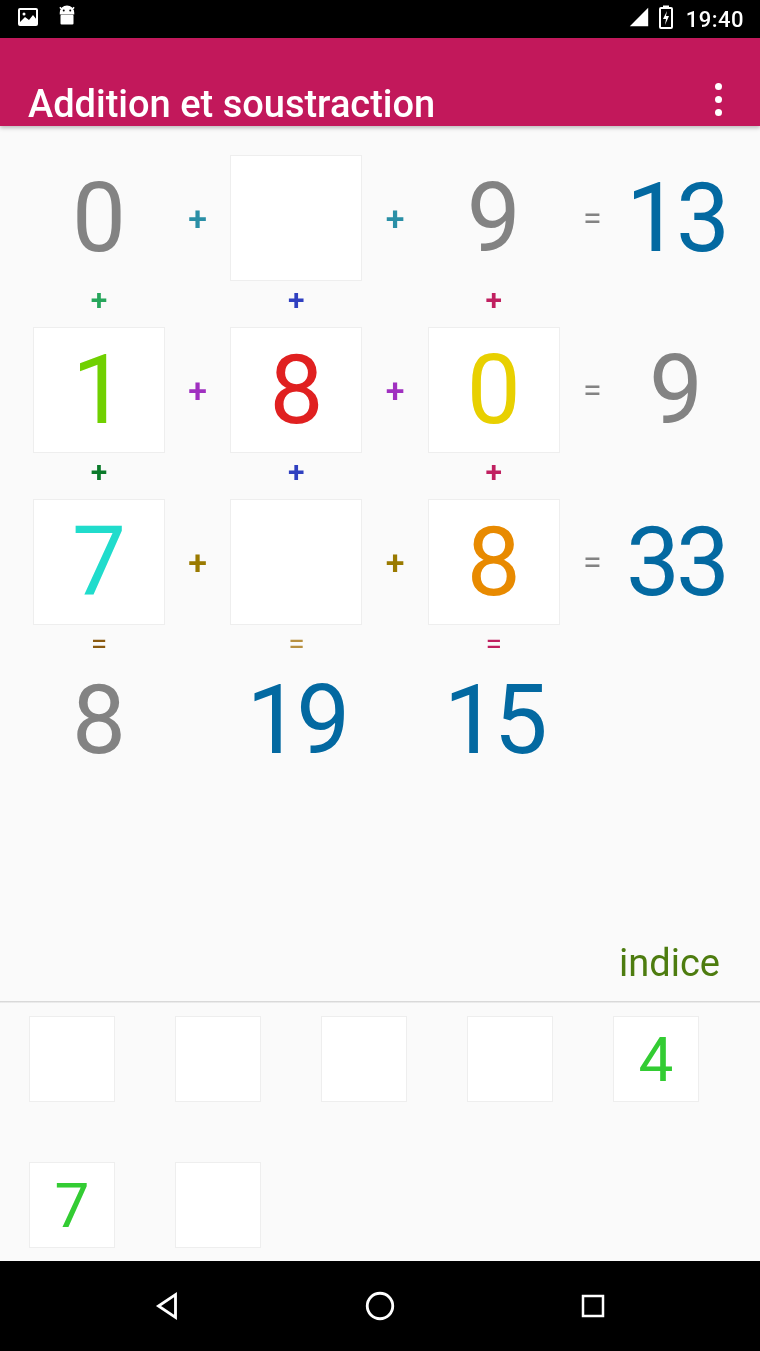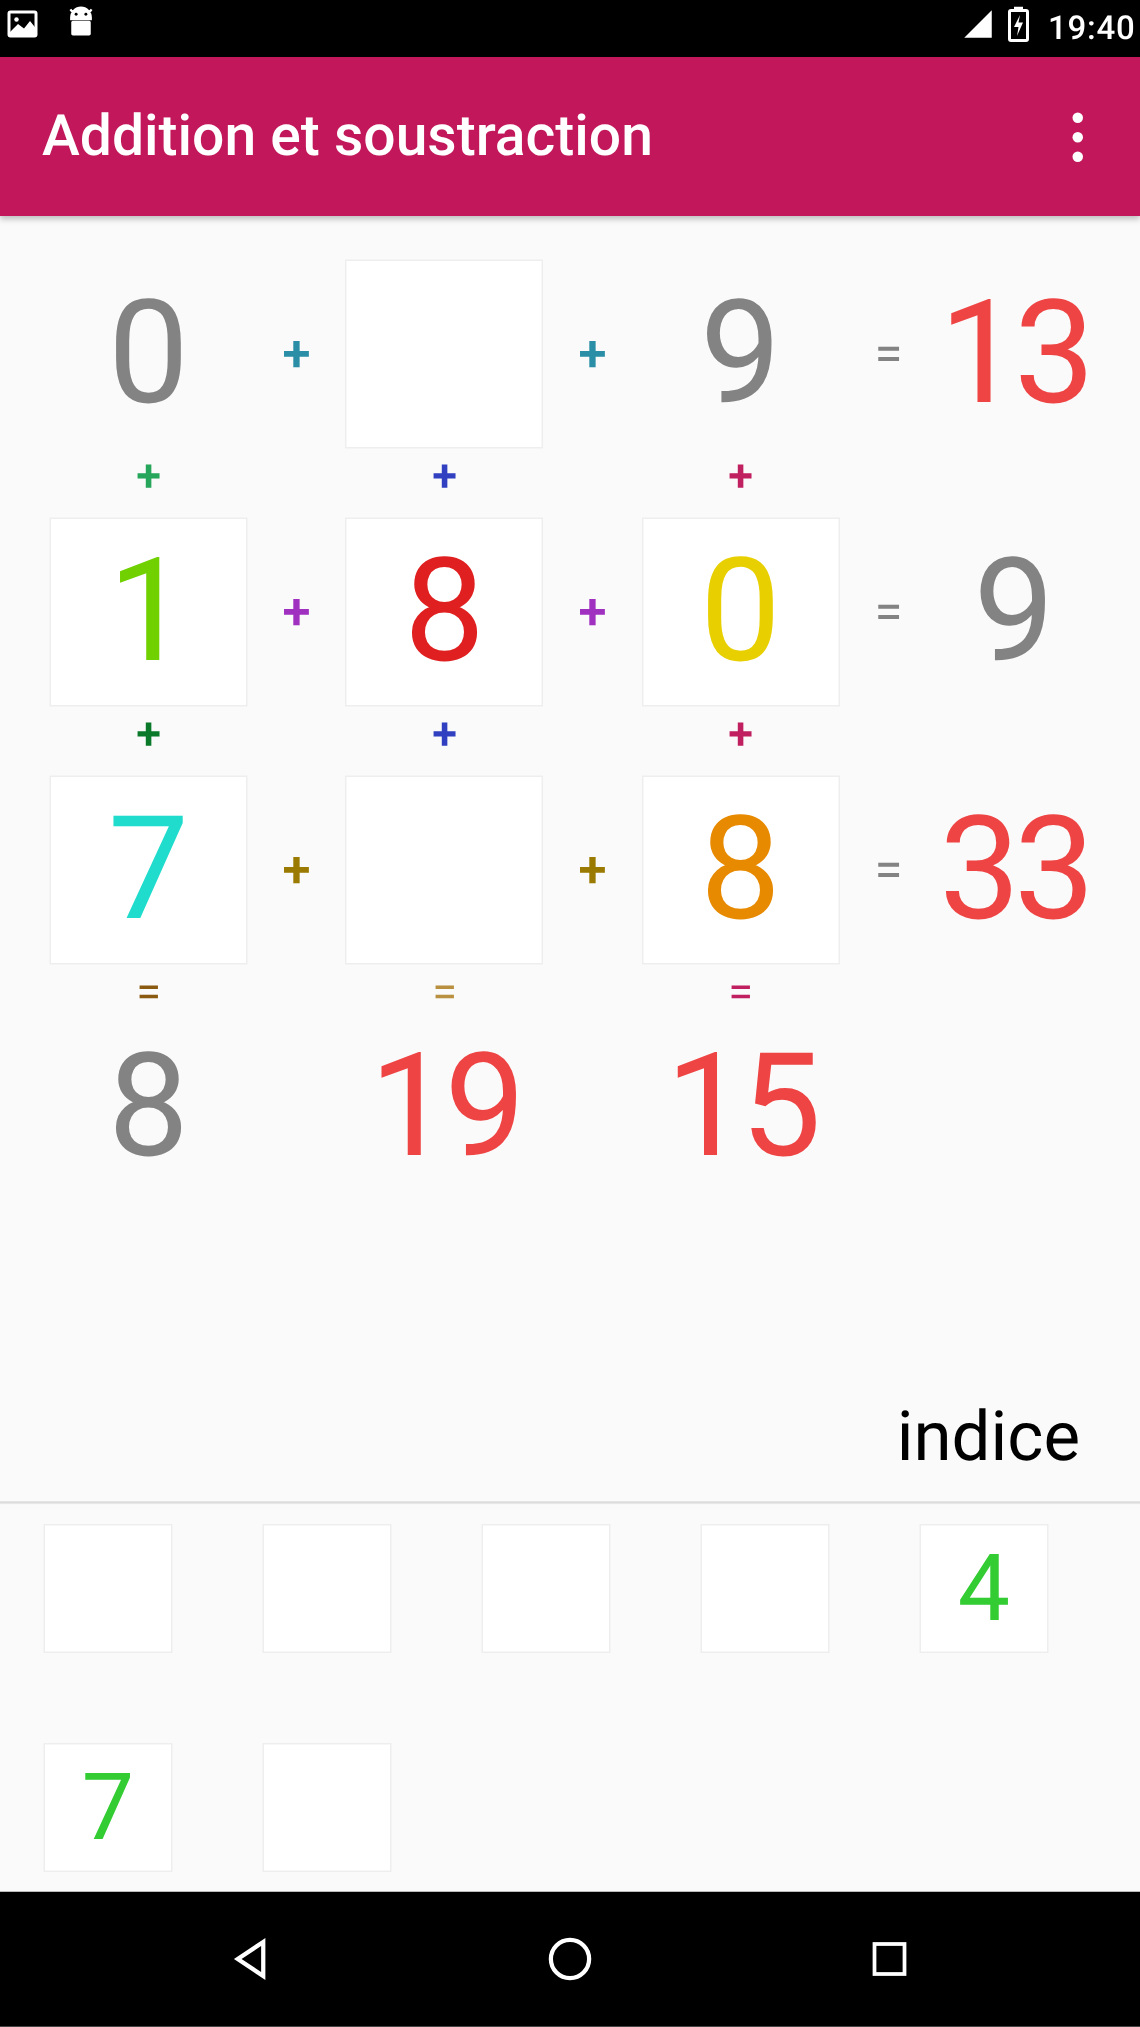--- a/index.html
+++ b/index.html
@@ -1,52 +1,52 @@
 <!DOCTYPE html>
 <html><head>
 <meta charset="utf-8">
 <style>
   * { box-sizing: border-box; margin: 0; padding: 0; }
   html, body { width: 760px; height: 1351px; font-family: Roboto, "Helvetica Neue", Arial, sans-serif; background: #000; overflow: hidden; }
   .phone { width: 760px; height: 1351px; display: flex; flex-direction: column; background: #000; }
 
   
-  .status-bar { height: 38px; background: #000; color: #fff; display: flex; align-items: center; justify-content: space-between; padding: 0 3px; font-size: 22px; font-weight: 500; }
+  .status-bar { height: 38px; background: #000; color: #fff; display: flex; align-items: center; justify-content: space-between; padding: 0 16px; font-size: 22px; font-weight: 500; }
   .status-left, .status-right { display: flex; align-items: center; gap: 14px; }
   .status-right { gap: 8px; }
   .status-time { letter-spacing: 0.5px; margin-left: 4px; }
 
   
-  .app-bar { height: 106px; background: #c2185b; color: #fff; display: flex; align-items: center; justify-content: space-between; padding: 0 28px; box-shadow: 0 2px 4px rgba(0,0,0,0.25); position: relative; z-index: 2; }
+  .app-bar { height: 88px; background: #c2185b; color: #fff; display: flex; align-items: flex-end; justify-content: space-between; padding: 0 28px; box-shadow: 0 2px 4px rgba(0,0,0,0.25); position: relative; z-index: 2; }
   .app-title { font-size: 38px; font-weight: 500; }
   .menu-dots { display: flex; flex-direction: column; gap: 6px; padding: 10px; }
   .menu-dots span { width: 7px; height: 7px; background: #fff; border-radius: 50%; }
 
   
   .main { flex: 1; background: #fafafa; display: flex; flex-direction: column; position: relative; }
   .game-area { flex: 1; padding: 30px 34px 10px 34px; position: relative; }
 
   .grid { display: grid; grid-template-columns: repeat(7, 1fr); grid-template-rows: repeat(7, auto); align-items: center; justify-items: center; row-gap: 2px; }
 
   .num-static { font-size: 96px; font-weight: 400; color: #838383; line-height: 1; }
-  .result-big { font-size: 96px; font-weight: 400; color: #ef4444; line-height: 1; letter-spacing: -4px; }
+  .result-big { font-size: 96px; font-weight: 400; color: #0369a1; line-height: 1; letter-spacing: -4px; }
 
   .box { width: 130px; height: 124px; background: #fff; box-shadow: 0 0 0 1px #eee; display: flex; align-items: center; justify-content: center; }
   .box-num { font-size: 96px; font-weight: 400; line-height: 1; }
 
   .op { font-size: 34px; font-weight: 600; line-height: 1; }
   .op-col { font-size: 30px; font-weight: 600; }
   .eq-h { font-size: 34px; font-weight: 400; color: #838383; }
   .eq-v { font-size: 30px; font-weight: 400; }
 
   
   .small-row { height: 44px; }
 
   .hint-row { text-align: right; padding: 4px 40px 16px 0; }
-  .hint { font-size: 46px; color: #000000; font-weight: 400; }
+  .hint { font-size: 38px; color: #4d7c0f; font-weight: 400; }
 
   .divider { height: 2px; background: linear-gradient(to bottom, #d0d0d0, #f3f3f3); }
 
   
   .tiles { background: #fafafa; padding: 14px 30px 14px 30px; display: flex; flex-wrap: wrap; gap: 62px 62px; }
   .tile { width: 84px; height: 84px; background: #fff; box-shadow: 0 0 0 1px #eee; display: flex; align-items: center; justify-content: center; font-size: 62px; font-weight: 400; }
 
   
   .nav-bar { height: 90px; background: #000; display: flex; align-items: center; justify-content: space-around; padding: 0 60px; }
   .nav-btn { color: #fff; display: flex; align-items: center; justify-content: center; width: 60px; height: 60px; }

